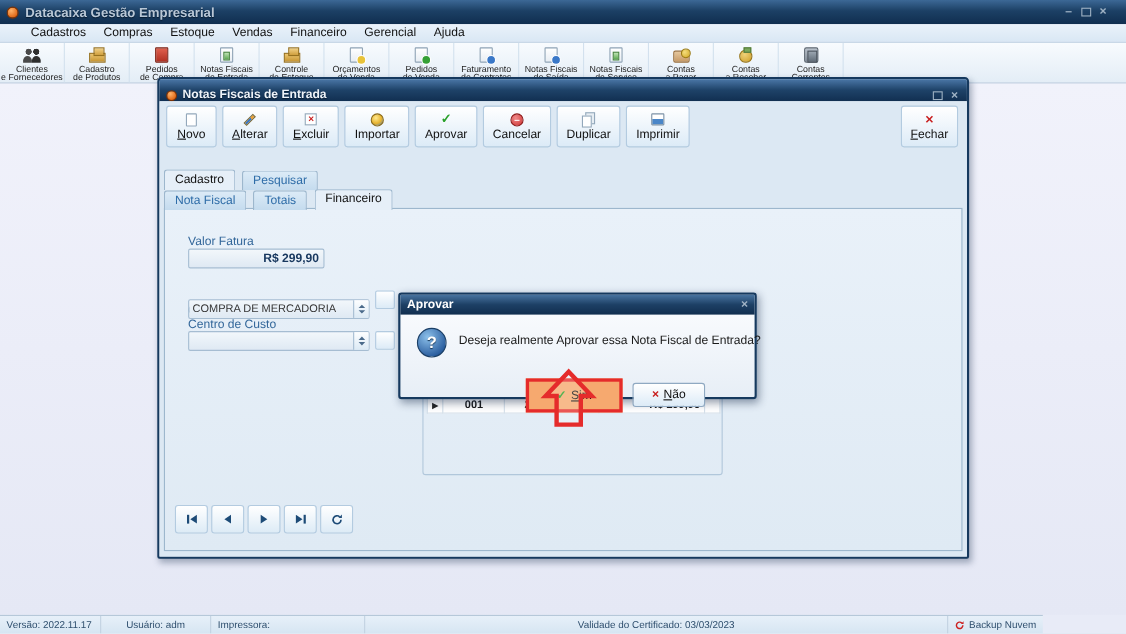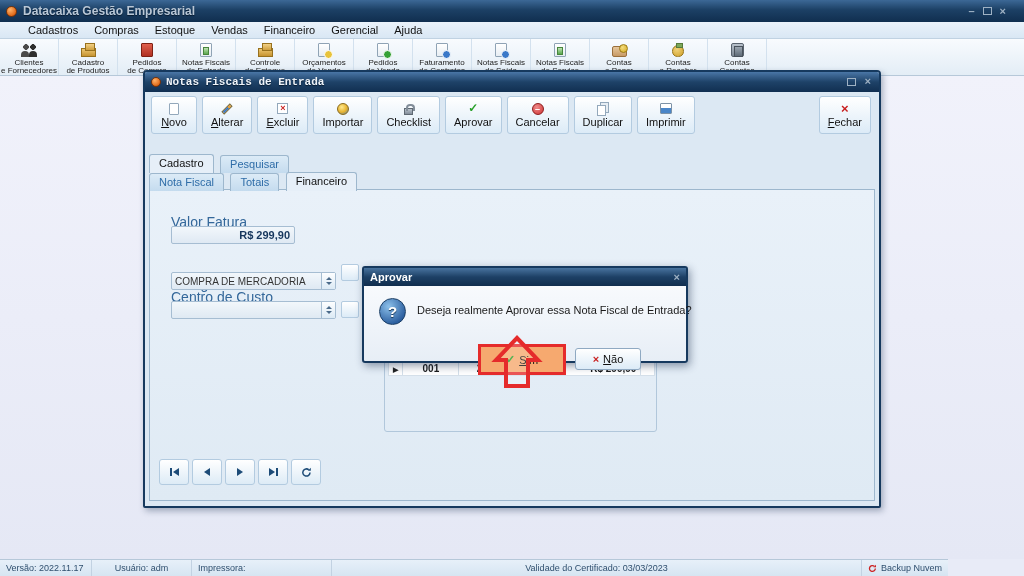--- a/index.html
+++ b/index.html
@@ -47,21 +47,21 @@
   .ic-safe { width:13px; height:14px; background:linear-gradient(#b9c2cc,#7d8894); border:1px solid #59636e; border-radius:2px; position:relative; }
   .ic-safe::before { content:""; position:absolute; left:2px; top:2px; width:7px; height:9px; background:linear-gradient(#9aa5b0,#5f6b77); border:1px solid #49525c; }
 
   
   .mdi { position:absolute; left:0; top:76px; width:1024px; height:483px; background:linear-gradient(#f1f2fb,#e5e8f5); }
 
   
   .window { position:absolute; left:143px; top:70px; width:738px; height:438px;
     border:2px solid #16395e; border-radius:4px 4px 2px 2px; background:#dce8f3; box-shadow:2px 3px 6px rgba(30,50,80,.35); }
   .wtitle { height:20px; background:linear-gradient(180deg,#4a76a6 0%,#1e4268 50%,#112f51 100%);
-    display:flex; align-items:center; padding:0 6px; border-radius:2px 2px 0 0;font-family:Liberation Mono, monospace; }
+    display:flex; align-items:flex-end; padding:0 6px; border-radius:2px 2px 0 0; }
   .wtitle .ttext { color:#eef3f9; font-weight:bold; font-size:11px; margin-left:5px; text-shadow:0 1px 1px #071b30; }
   .wbody { position:absolute; left:0; top:20px; right:0; bottom:0; background:#dce8f3; }
 
   
   .btnrow { position:absolute; left:6px; top:4px; right:6px; height:40px; display:flex; gap:5px; }
   .btn { display:inline-flex; flex-direction:column; align-items:center; justify-content:center; gap:1px;
     min-width:46px; height:38px; padding:2px 8px; font-size:11px; color:#111;
     background:linear-gradient(#ffffff,#dcebf7); border:1px solid #b3cbe0; border-radius:3px; box-shadow:0 1px 0 #fff inset; }
   .btn .blabel { line-height:12px; }
   .accel { display:inline-block; }
@@ -86,21 +86,21 @@
   .tabs1 { position:absolute; left:4px; top:62px; height:18px; }
   .tabs2 { position:absolute; left:4px; top:80px; height:18px; z-index:2; }
   .tab { display:inline-block; padding:2px 9px 3px; font-size:11px; border:1px solid #9db7cd; border-bottom:none;
     border-radius:3px 3px 0 0; background:linear-gradient(#dcebf7,#c4dbee); color:#2f6da8; margin-right:2px; vertical-align:bottom; }
   .tab.active { background:#e6eff8; color:#111; padding-bottom:4px; }
 
   
   .panel { position:absolute; left:4px; right:4px; top:97px; bottom:5px; background:linear-gradient(#e9f1f9,#dfeaf4);
     border:1px solid #9db7cd; }
 
-  .flabel { position:absolute; font-size:14px; color:#33679a; }
+  .flabel { position:absolute; font-size:11px; color:#33679a; }
   .field { position:absolute; background:linear-gradient(#f2f7fb,#dfe9f3); border:1px solid #a6bdd2; border-radius:2px; font-size:11px; }
   .f-valor { text-align:right; font-weight:bold; color:#17375e; padding:2px 4px 0 0; }
   .select { display:flex; align-items:center; }
   .select .sval { flex:1; font-size:10px; color:#333; padding:0 0 0 3px; white-space:nowrap; overflow:hidden; }
   .spin { width:14px; align-self:stretch; border-left:1px solid #a6bdd2; background:linear-gradient(#fdfeff,#dceaf5);
     display:flex; flex-direction:column; align-items:center; justify-content:center; gap:2px; }
   .spin i { width:0; height:0; border-left:3px solid transparent; border-right:3px solid transparent; }
   .spin .up { border-bottom:3px solid #4a6a8a; } .spin .dn { border-top:3px solid #4a6a8a; }
   .side-btn { position:absolute; width:18px; height:17px; background:linear-gradient(#ffffff,#dcebf7); border:1px solid #b3cbe0; border-radius:2px; }
 
@@ -299,26 +299,20 @@
         <span class="bico">
             <span class="ic-delbox">×</span>
           </span>
         <span class="blabel accel">Excluir</span>
       </div>
       <div class="btn">
         <span class="bico">
             <span class="ic-globe"></span>
           </span>
         <span class="blabel">Importar</span>
-      </div>
-      <div class="btn">
-        <span class="bico">
-            <span class="ic-lock"></span>
-          </span>
-        <span class="blabel">Checklist</span>
       </div>
       <div class="btn">
         <span class="bico ic-check">✓</span>
         <span class="blabel">Aprovar</span>
       </div>
       <div class="btn">
         <span class="bico">
             <span class="ic-cancel">–</span>
           </span>
         <span class="blabel">Cancelar</span>

